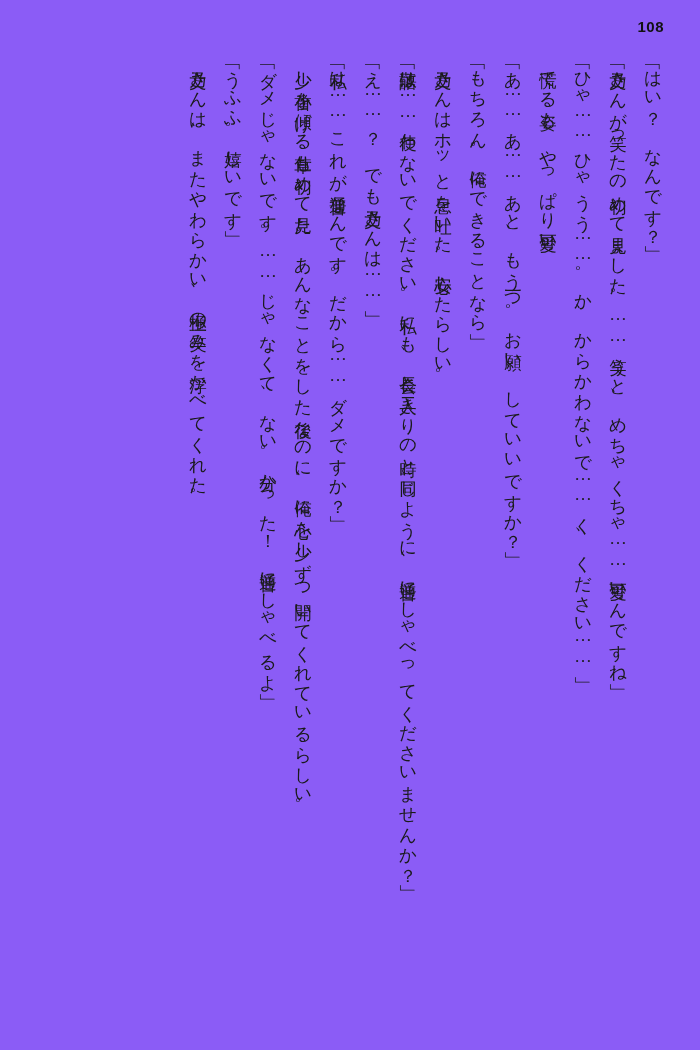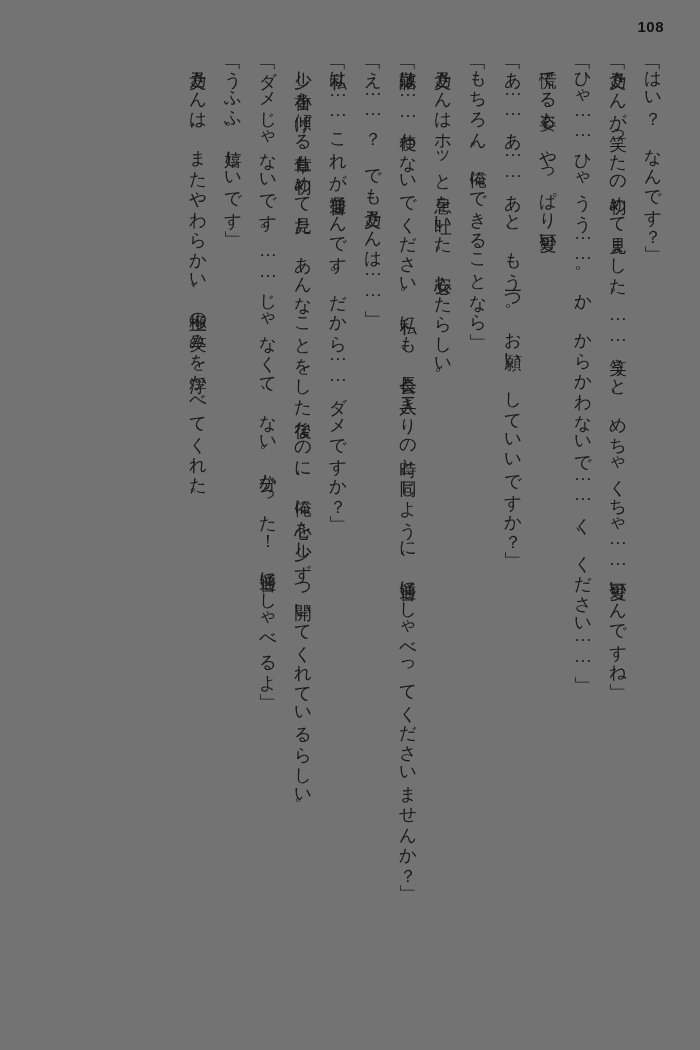--- a/index.html
+++ b/index.html
@@ -12,21 +12,21 @@
     height: 1050px;
     font-family: "Liberation Serif", "DejaVu Serif", serif;
     color: #1a1a1a;
     overflow: hidden;
   }
   .page {
     position: relative;
     width: 700px;
     height: 1050px;
     box-sizing: border-box;
-    background: #737373;
+    background: #8b5cf6;
   }
   .page-number {
     position: absolute;
     top: 18px;
     right: 36px;
     font-family: "Liberation Sans", sans-serif;
     font-size: 15px;
     font-weight: bold;
     letter-spacing: 0.5px;
     color: #111;

